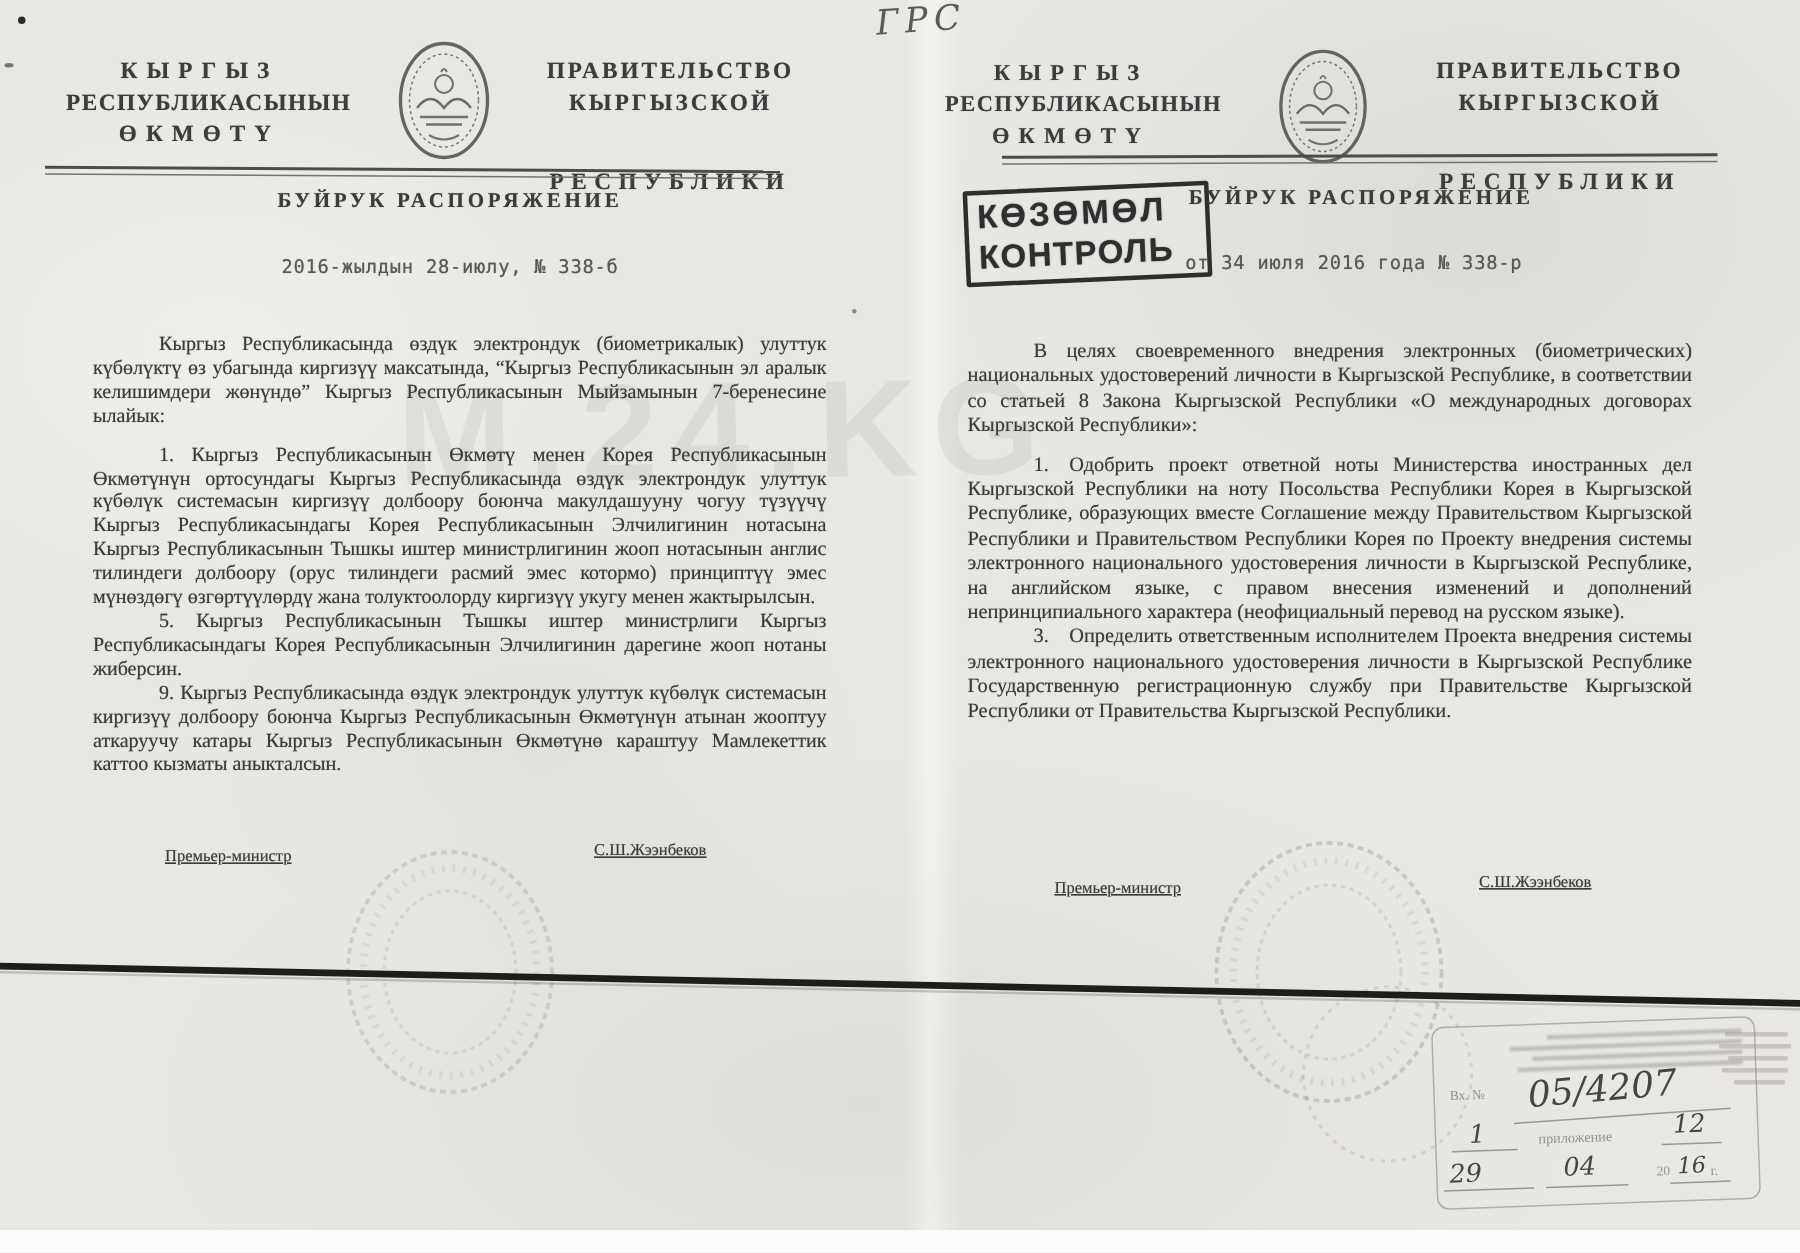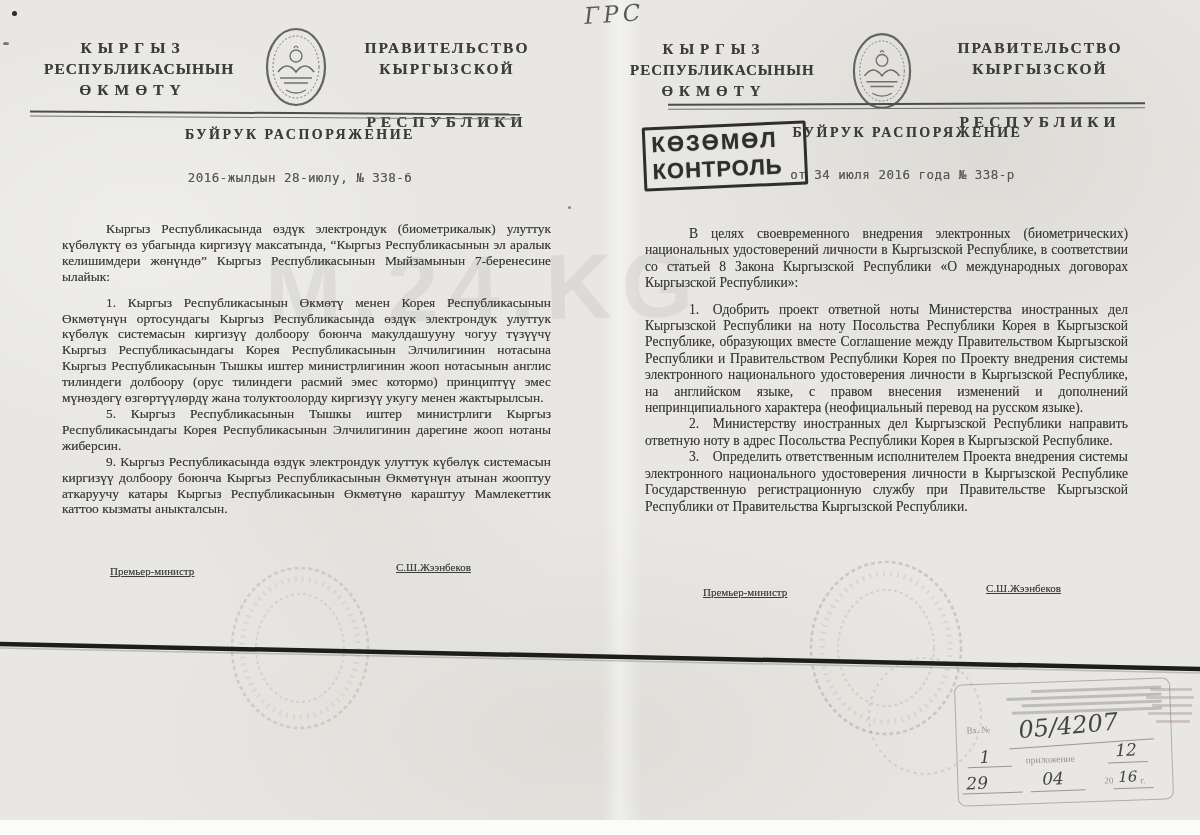--- a/index.html
+++ b/index.html
@@ -149,21 +149,20 @@
       <div class="c1">КӨЗӨМӨЛ</div>
       <div class="c2">КОНТРОЛЬ</div>
     </div>
 
     <div class="abs doc-title" style="left:765px;top:125px;width:285px;">БУЙРУК РАСПОРЯЖЕНИЕ</div>
     <div class="abs doc-date" style="left:765px;top:167px;width:275px;">от 34 июля 2016 года № 338-р</div>
 
     <div class="abs body-text body-right" style="left:645px;top:226px;">
       <p class="intro">В целях своевременного внедрения электронных (биометрических) национальных удостоверений личности в Кыргызской Республике, в соответствии со статьей 8 Закона Кыргызской Республики «О международных договорах Кыргызской Республики»:</p>
       <p>1. Одобрить проект ответной ноты Министерства иностранных дел Кыргызской Республики на ноту Посольства Республики Корея в Кыргызской Республике, образующих вместе Соглашение между Правительством Кыргызской Республики и Правительством Республики Корея по Проекту внедрения системы электронного национального удостоверения личности в Кыргызской Республике, на английском языке, с правом внесения изменений и дополнений непринципиального характера (неофициальный перевод на русском языке).</p>
-      <p>2. Министерству иностранных дел Кыргызской Республики направить ответную ноту в адрес Посольства Республики Корея в Кыргызской Республике.</p>
       <p>3. Определить ответственным исполнителем Проекта внедрения системы электронного национального удостоверения личности в Кыргызской Республике Государственную регистрационную службу при Правительстве Кыргызской Республики от Правительства Кыргызской Республики.</p>
     </div>
 
     <div class="abs sig" style="left:703px;top:586px;">Премьер-министр</div>
     <div class="abs sig" style="left:986px;top:582px;">С.Ш.Жээнбеков</div>
 
     <div class="abs reg-stamp" style="left:956px;top:681px;">
       <div class="bar" style="top:7px;width:130px;"></div>
       <div class="bar" style="top:14px;width:155px;"></div>
       <div class="bar" style="top:21px;width:140px;"></div>

